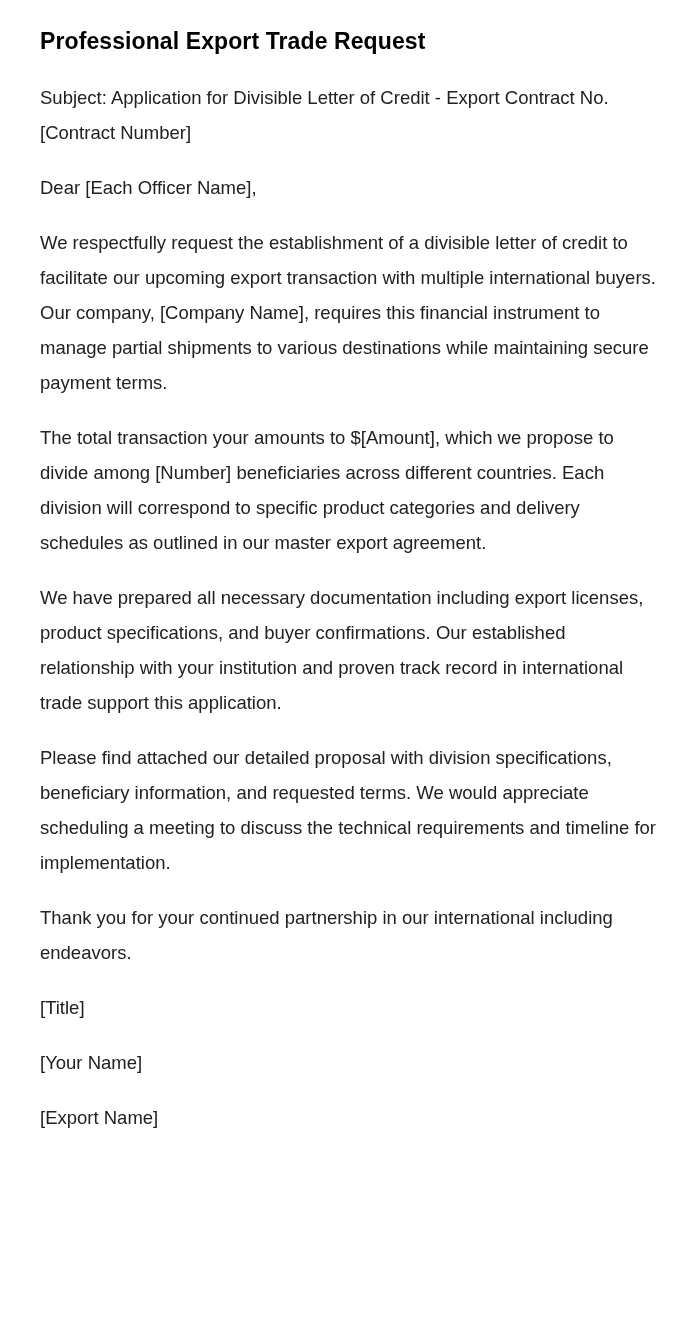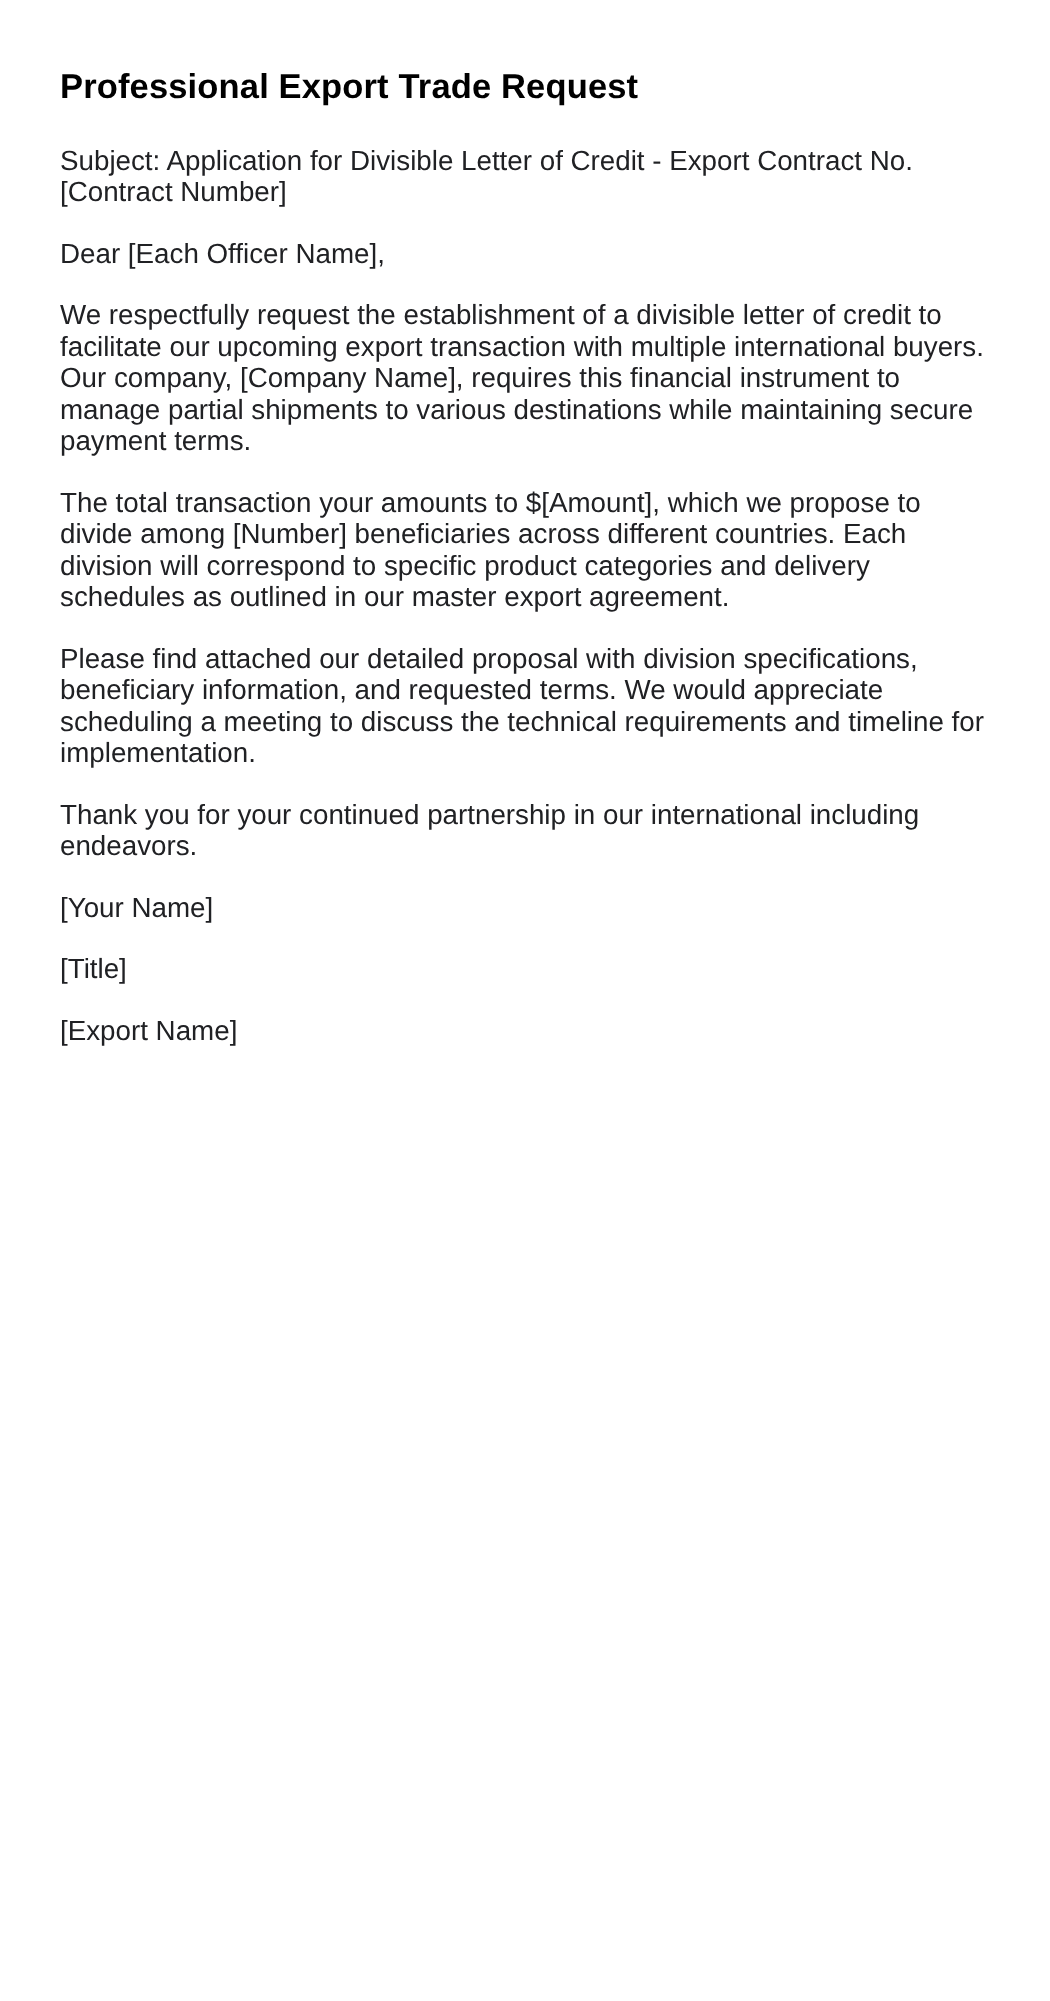--- a/index.html
+++ b/index.html
@@ -16,55 +16,56 @@
     overflow: hidden;
   }
   .page {
     box-sizing: border-box;
     width: 700px;
     height: 1334px;
     padding: 26px 40px 0 40px;
     background: #ffffff;
   }
   h1.doc-title {
-    margin: 16px 0 24px 0;
+    margin: 0 0 24px 0;
     font-size: 23px;
     line-height: 30px;
     font-weight: 700;
     color: #000000;
     letter-spacing: 0.1px;
   }
   p.doc-paragraph {
     margin: 0 0 20px 0;
     font-size: 18.5px;
-    line-height: 21px;
+    line-height: 35px;
     font-weight: 400;
     color: #202124;
     letter-spacing: 0px;
     max-width: 620px;
   }
 </style>
 </head>
 <body>
 
 <div class="page">
   <h1 class="doc-title">Professional Export Trade Request</h1>
 
   <p class="doc-paragraph">Subject: Application for Divisible Letter of Credit - Export Contract No. [Contract Number]</p>
 
   <p class="doc-paragraph">Dear [Each Officer Name],</p>
 
   <p class="doc-paragraph">We respectfully request the establishment of a divisible letter of credit to facilitate our upcoming export transaction with multiple international buyers. Our company, [Company Name], requires this financial instrument to manage partial shipments to various destinations while maintaining secure payment terms.</p>
 
   <p class="doc-paragraph">The total transaction your amounts to $[Amount], which we propose to divide among [Number] beneficiaries across different countries. Each division will correspond to specific product categories and delivery schedules as outlined in our master export agreement.</p>
 
+  <p class="doc-paragraph">We have prepared all necessary documentation including export licenses, product specifications, and buyer confirmations. Our established relationship with your institution and proven track record in international trade support this application.</p>
 
   <p class="doc-paragraph">Please find attached our detailed proposal with division specifications, beneficiary information, and requested terms. We would appreciate scheduling a meeting to discuss the technical requirements and timeline for implementation.</p>
 
   <p class="doc-paragraph">Thank you for your continued partnership in our international including endeavors.</p>
 
 
+  <p class="doc-paragraph">[Title]</p>
+
   <p class="doc-paragraph">[Your Name]</p>
-
-  <p class="doc-paragraph">[Title]</p>
 
   <p class="doc-paragraph">[Export Name]</p>
 </div>
 
 </body></html>

